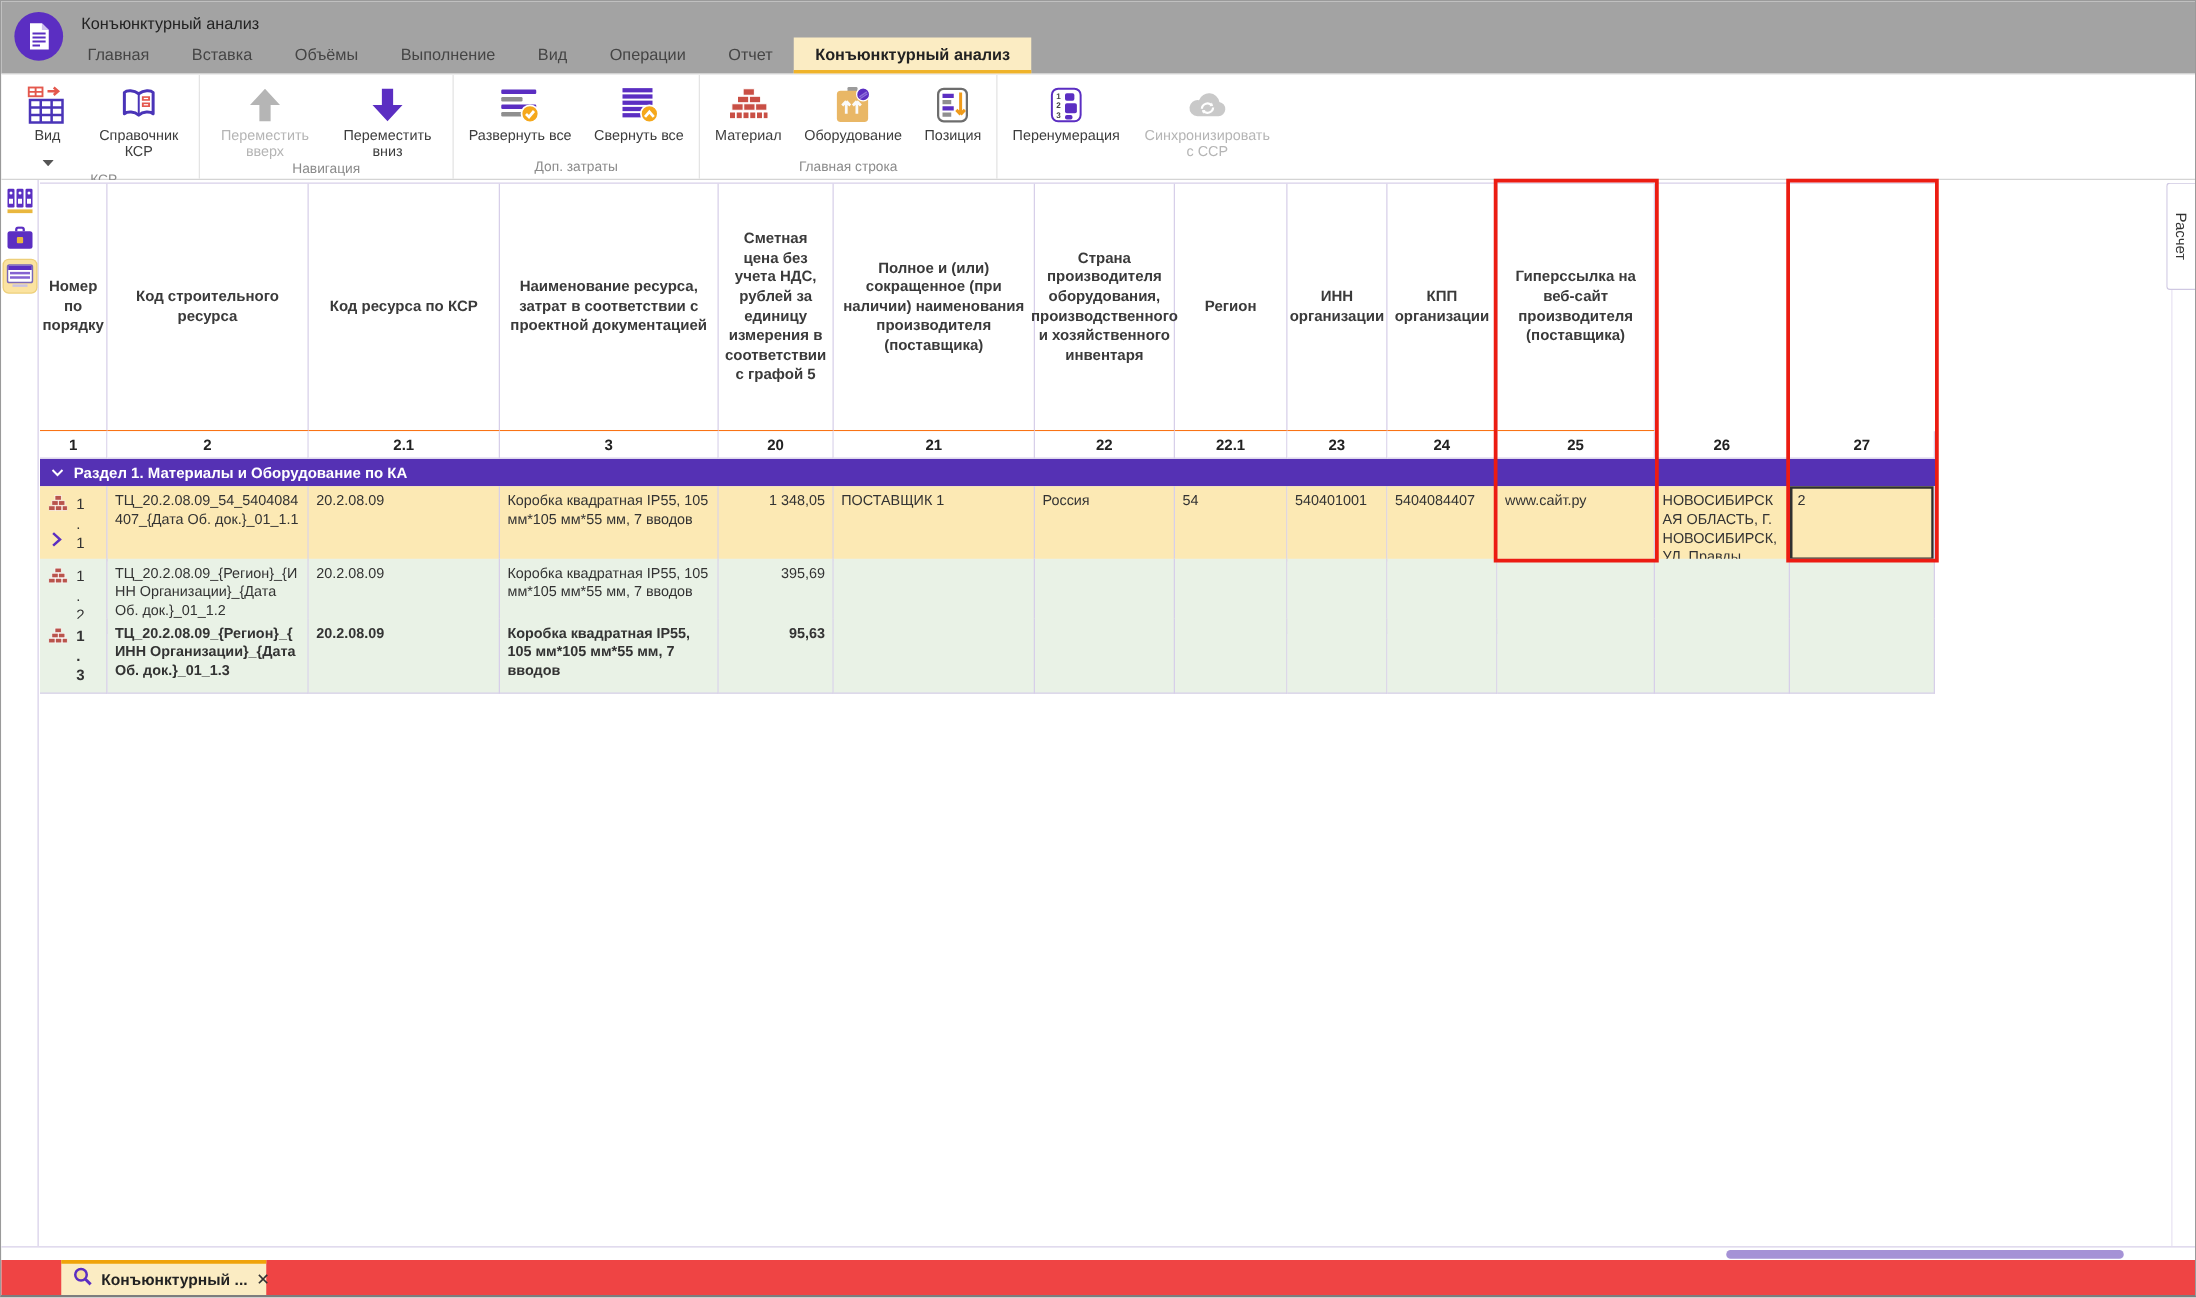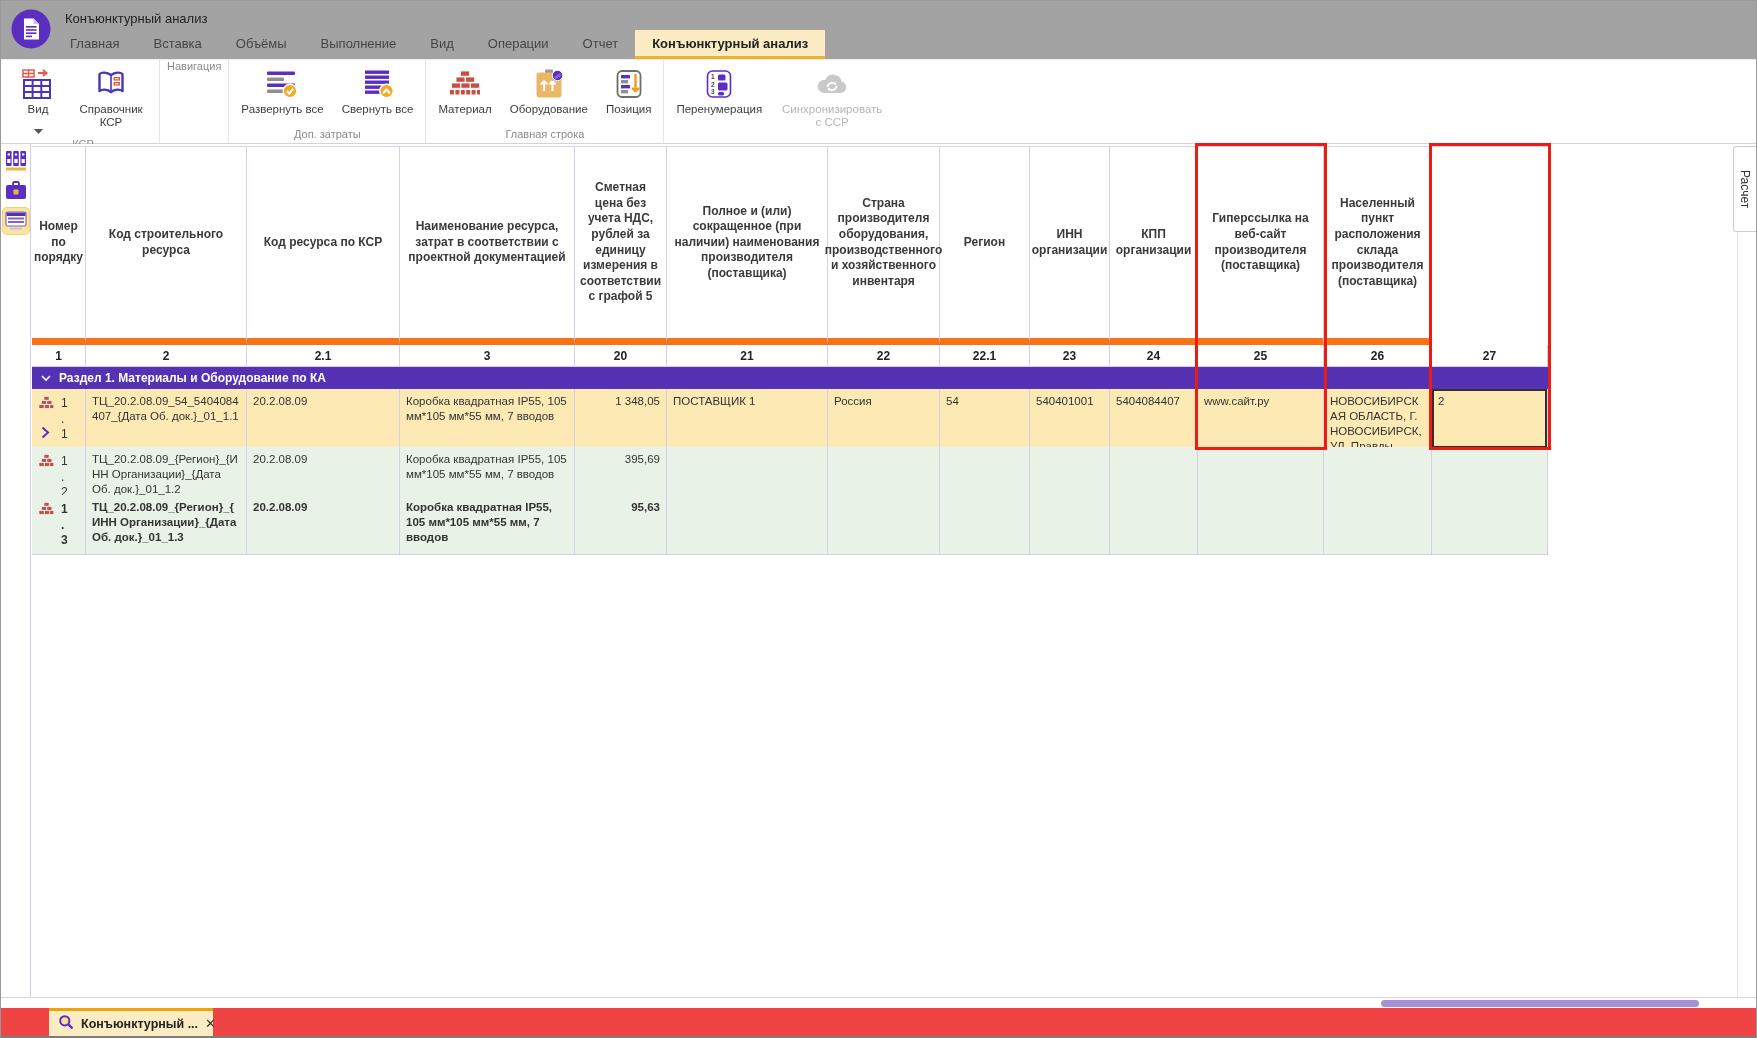--- a/index.html
+++ b/index.html
@@ -29,21 +29,21 @@
 
   
   .main{position:absolute;top:143px;left:0;width:1755px;height:853px;background:#fff}
   .left-rail{position:absolute;left:0;top:0;width:30px;height:100%;border-right:1px solid #d7cfe9;background:#fff}
   .rail-icon{width:26px;height:26px;margin:4px 0 2px 2px;display:flex;align-items:center;justify-content:center;border-radius:4px}
   .rail-icon.active{background:#fbe3a0;box-shadow:0 0 0 1px #edcf7a}
 
   .tbl{position:absolute;left:31px;top:2px;width:1516px;border-top:1px solid #d7cfe9}
   .trow{display:grid;grid-template-columns:54px 161px 153px 175px 92px 161px 112px 90px 80px 88px 126px 108px 116px}
   .hrow{height:198px}
-  .hcell{border-right:1px solid #d7cfe9;border-bottom:7px solid #f97316;display:flex;align-items:center;justify-content:center;text-align:center;font-weight:bold;font-size:12px;color:#3a3a3a;padding:4px 6px;line-height:1.3}
+  .hcell{border-right:1px solid #d7cfe9;border-bottom:1px solid #f97316;display:flex;align-items:center;justify-content:center;text-align:center;font-weight:bold;font-size:12px;color:#3a3a3a;padding:4px 6px;line-height:1.3}
   .nrow{height:22px}
   .ncell{border-right:1px solid #d7cfe9;border-bottom:1px solid #d7cfe9;display:flex;align-items:center;justify-content:center;font-weight:bold;font-size:12px;color:#222;background:#fff}
   .section{height:22px;background:#5531b4;color:#fff;font-size:12px;font-weight:bold;display:flex;align-items:center;padding-left:9px;gap:8px}
   .dr1{height:58px}.dr2{height:48px}.dr3{height:54px}
   .r-yellow .dcell{background:#fce9b4}
   .r-green .dcell{background:#e9f2e6}
   .dcell{border-right:1px solid #d7cfe9;border-bottom:1px solid #d7cfe9;padding:5px 6px;font-size:11.5px;color:#333;line-height:1.3;overflow:hidden;overflow-wrap:anywhere}
   .num-cell{display:flex;gap:7px;padding:7px 17px 5px 7px;position:relative;overflow:visible}
   .num-cell .rownum{font-size:12px}
   .row-expander{position:absolute;left:9px;bottom:5px}
@@ -139,20 +139,38 @@
                 </g>
               </svg>
             </span>
           <span class="rlbl">Справочник КСР</span>
         </div>
       </div>
       <div class="rg-label">КСР</div>
     </div>
 
     <div class="ribbon-group">
+      <div class="rg-buttons">
+        <div class="rbtn w80 disabled">
+          <span class="ric">
+              <svg width="30" height="30">
+                <path d="M15 2 L27 15 H19.5 V28 H10.5 V15 H3 Z" fill="#b5b5b5"></path>
+              </svg>
+            </span>
+          <span class="rlbl">Переместить вверх</span>
+        </div>
+        <div class="rbtn w80">
+          <span class="ric">
+              <svg width="30" height="30">
+                <path d="M15 28 L27 15 H19.5 V2 H10.5 V15 H3 Z" fill="#5b2ec2"></path>
+              </svg>
+            </span>
+          <span class="rlbl">Переместить вниз</span>
+        </div>
+      </div>
       <div class="rg-label">Навигация</div>
     </div>
 
     <div class="ribbon-group">
       <div class="rg-buttons">
         <div class="rbtn">
           <span class="ric">
               <svg width="32" height="29">
                 <g fill="#5b2ec2">
                   <rect x="1" y="1.5" width="28" height="3.6" rx="1"></rect>
@@ -338,21 +356,20 @@
         <div class="hcell">Код строительного ресурса</div>
         <div class="hcell">Код ресурса по КСР</div>
         <div class="hcell">Наименование ресурса, затрат в соответствии с проектной документацией</div>
         <div class="hcell">Сметная цена без учета НДС, рублей за единицу измерения в соответствии с графой 5</div>
         <div class="hcell">Полное и (или) сокращенное (при наличии) наименования производителя (поставщика)</div>
         <div class="hcell">Страна производителя оборудования, производственного и хозяйственного инвентаря</div>
         <div class="hcell">Регион</div>
         <div class="hcell">ИНН организации</div>
         <div class="hcell">КПП организации</div>
         <div class="hcell">Гиперссылка на веб-сайт производителя (поставщика)</div>
-        <div class="hcell">Населенный пункт расположения склада производителя (поставщика)</div>
       </div>
 
       <div class="trow nrow">
         <div class="ncell">1</div>
         <div class="ncell">2</div>
         <div class="ncell">2.1</div>
         <div class="ncell">3</div>
         <div class="ncell">20</div>
         <div class="ncell">21</div>
         <div class="ncell">22</div>

